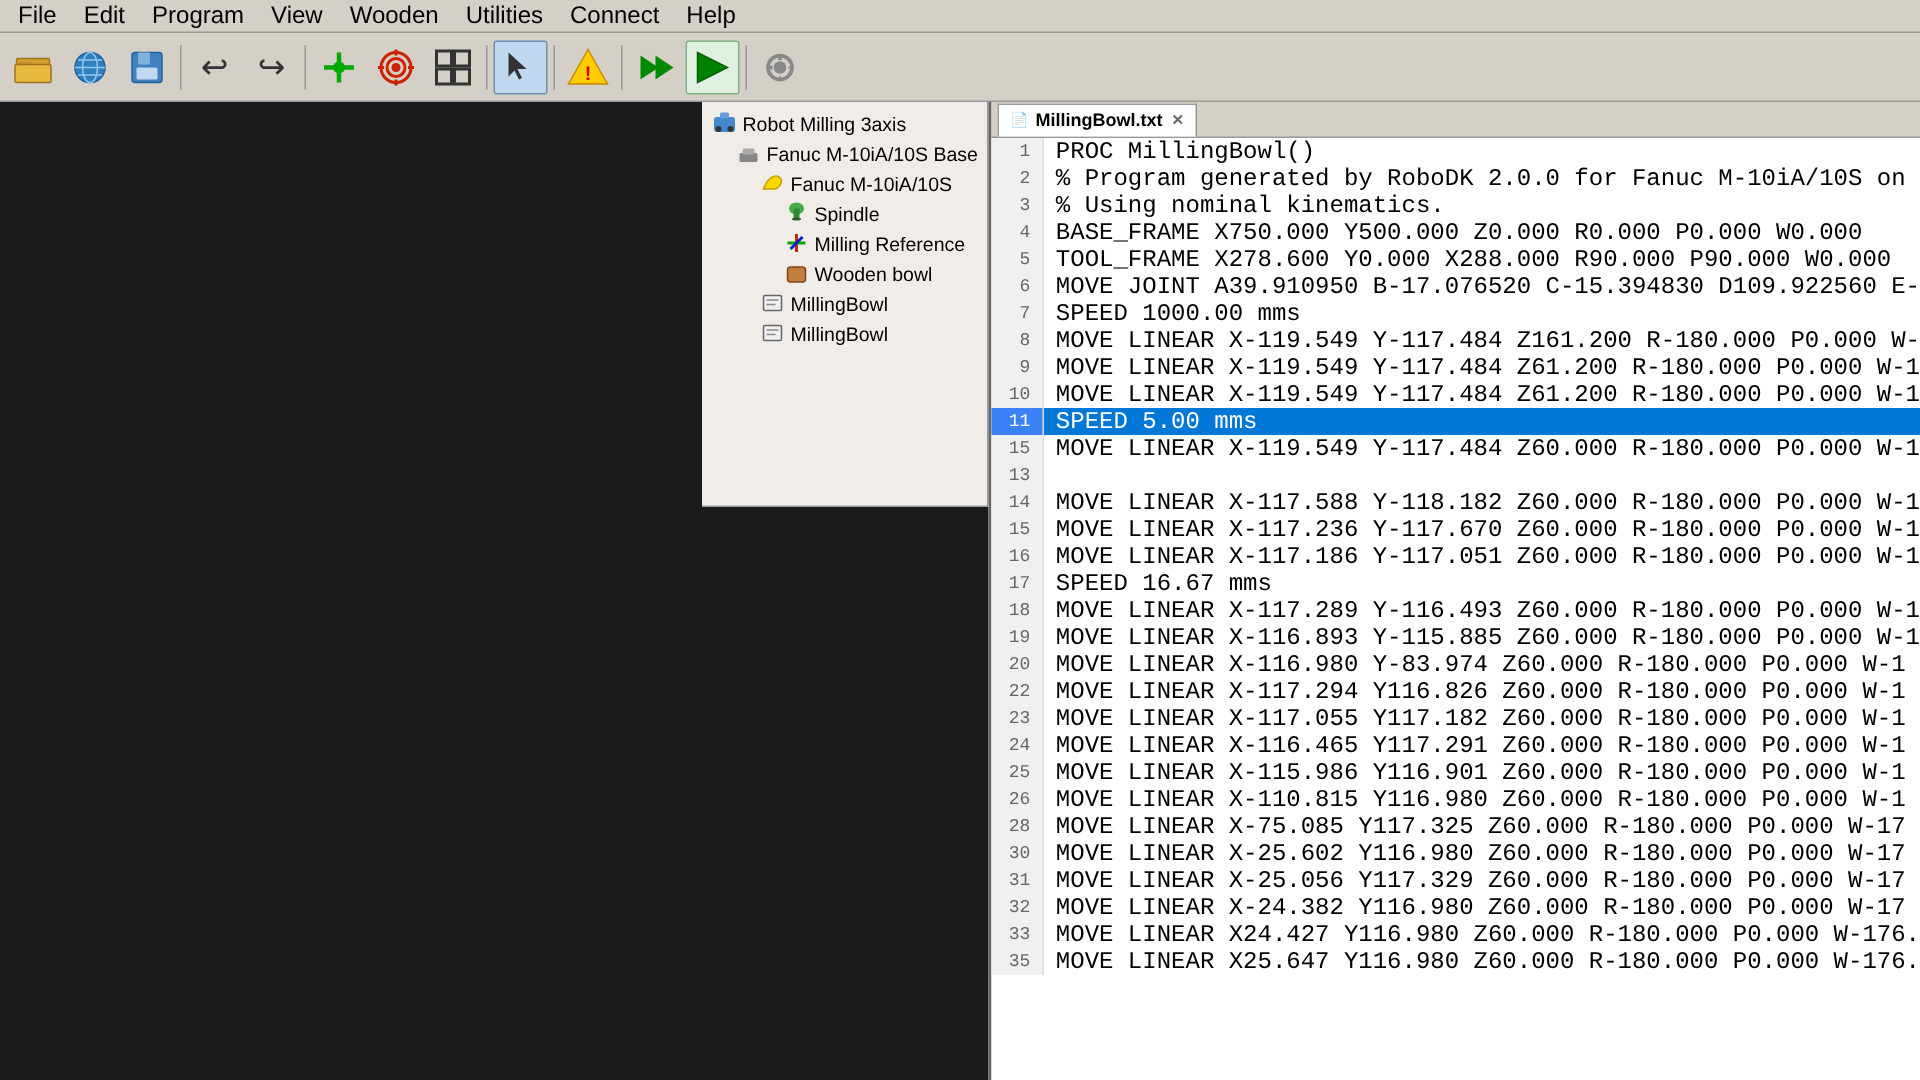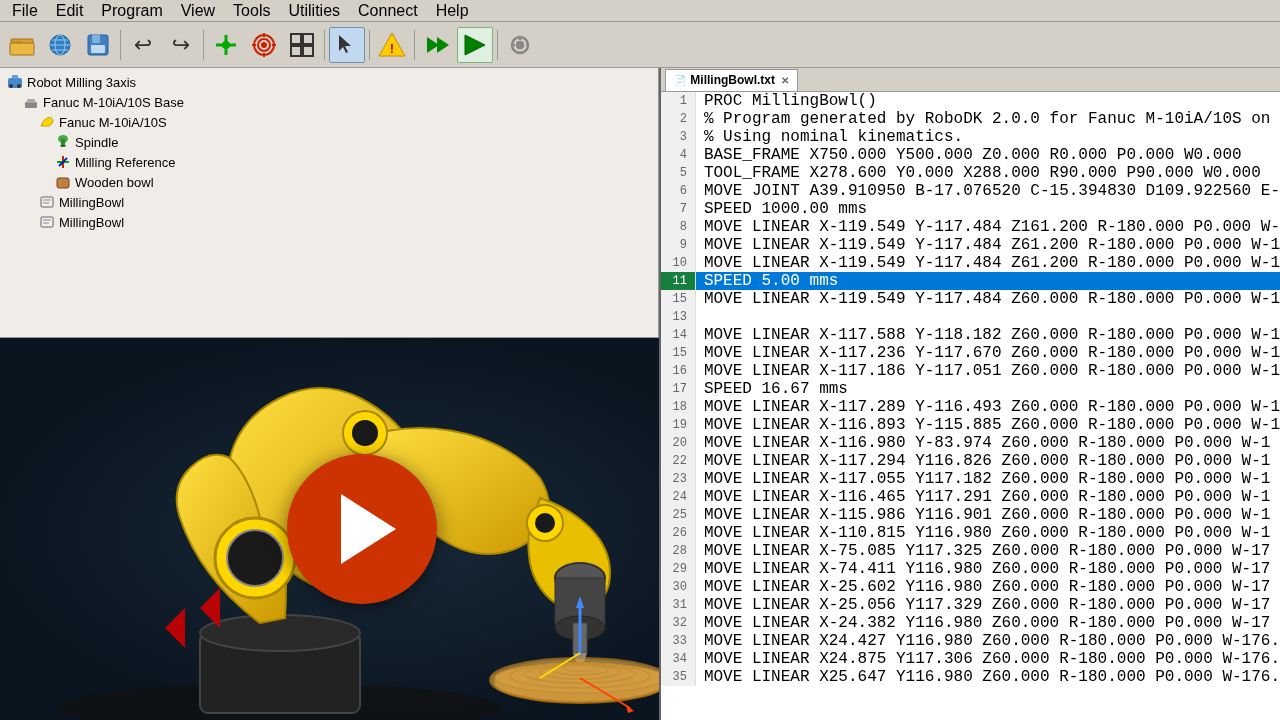--- a/index.html
+++ b/index.html
@@ -23,21 +23,21 @@
       width: 36px; height: 36px; display: flex; align-items: center; justify-content: center;
       background: #d4d0c8; border: 1px solid transparent; cursor: pointer; font-size: 18px;
       border-radius: 2px;
     }
     .toolbar-separator { width: 1px; height: 30px; background: #999; margin: 0 2px; }
 
     
     #main-layout { display: flex; height: calc(720px - 68px); }
 
     
-    #left-panel { width: 694px; display: flex; flex-direction: column; background: #1a1a1a; }
+    #left-panel { width: 694px; display: flex; flex-direction: column; background: #1a1a1a; align-items: flex-end; }
 
     
     #tree-panel {
       background: #f0ede8; border-right: 1px solid #999; border-bottom: 1px solid #999;
       padding: 4px; min-height: 270px; max-height: 270px; overflow: auto;
     }
     .tree-item {
       display: flex; align-items: center; padding: 1px 2px; font-size: 13px;
       cursor: pointer; white-space: nowrap; color: #000;
     }
@@ -90,39 +90,39 @@
       display: flex; align-items: center; height: 18px; min-height: 18px;
       font-family: 'Courier New', monospace; font-size: 12px;
     }
     .code-line.highlighted { background: #0078d7; color: white; }
     .line-num {
       width: 35px; min-width: 35px; text-align: right; padding-right: 8px;
       color: #666; background: #f0f0f0; border-right: 1px solid #ddd;
       font-family: 'Courier New', monospace; font-size: 12px; line-height: 18px;
       user-select: none;
     }
-    .line-num.highlighted { background: #15803d; color: white; }
+    .line-num.highlighted { background: #3b82f6; color: white; }
     .code-content {
       padding-left: 8px; color: #000; white-space: nowrap;
       font-family: 'Courier New', monospace; font-size: 16px; line-height: 18px;
     }
     .code-line.highlighted .code-content { color: white; text-align: right; }
 
     
     #robot-svg { position: absolute; top: 0; left: 0; }
   </style>
 </head>
 <body>
 
 <div id="menubar">
   <span class="menu-item">File</span>
   <span class="menu-item">Edit</span>
   <span class="menu-item">Program</span>
   <span class="menu-item">View</span>
-  <span class="menu-item">Tools</span>
+  <span class="menu-item">Wooden</span>
   <span class="menu-item">Utilities</span>
   <span class="menu-item">Connect</span>
   <span class="menu-item">Help</span>
 </div>
 
 <div id="toolbar">
 
   <div class="toolbar-btn" title="Open">
     <svg width="28" height="28" viewBox="0 0 28 28">
         <rect x="3" y="8" width="22" height="15" rx="1" fill="#d4a030" stroke="#a07020" stroke-width="1"></rect>
@@ -510,42 +510,34 @@
         </div>
         <div class="code-line">
           <div class="line-num">26</div>
           <div class="code-content">MOVE LINEAR X-110.815 Y116.980 Z60.000 R-180.000 P0.000 W-1</div>
         </div>
         <div class="code-line">
           <div class="line-num">28</div>
           <div class="code-content">MOVE LINEAR X-75.085 Y117.325 Z60.000 R-180.000 P0.000 W-17</div>
         </div>
         <div class="code-line">
-          <div class="line-num">29</div>
-          <div class="code-content">MOVE LINEAR X-74.411 Y116.980 Z60.000 R-180.000 P0.000 W-17</div>
-        </div>
-        <div class="code-line">
           <div class="line-num">30</div>
           <div class="code-content">MOVE LINEAR X-25.602 Y116.980 Z60.000 R-180.000 P0.000 W-17</div>
         </div>
         <div class="code-line">
           <div class="line-num">31</div>
           <div class="code-content">MOVE LINEAR X-25.056 Y117.329 Z60.000 R-180.000 P0.000 W-17</div>
         </div>
         <div class="code-line">
           <div class="line-num">32</div>
           <div class="code-content">MOVE LINEAR X-24.382 Y116.980 Z60.000 R-180.000 P0.000 W-17</div>
         </div>
         <div class="code-line">
           <div class="line-num">33</div>
           <div class="code-content">MOVE LINEAR X24.427 Y116.980 Z60.000 R-180.000 P0.000 W-176.</div>
         </div>
         <div class="code-line">
-          <div class="line-num">34</div>
-          <div class="code-content">MOVE LINEAR X24.875 Y117.306 Z60.000 R-180.000 P0.000 W-176.</div>
-        </div>
-        <div class="code-line">
           <div class="line-num">35</div>
           <div class="code-content">MOVE LINEAR X25.647 Y116.980 Z60.000 R-180.000 P0.000 W-176.</div>
         </div>
       </div>
   </div>
 </div>
 
 </body></html>

